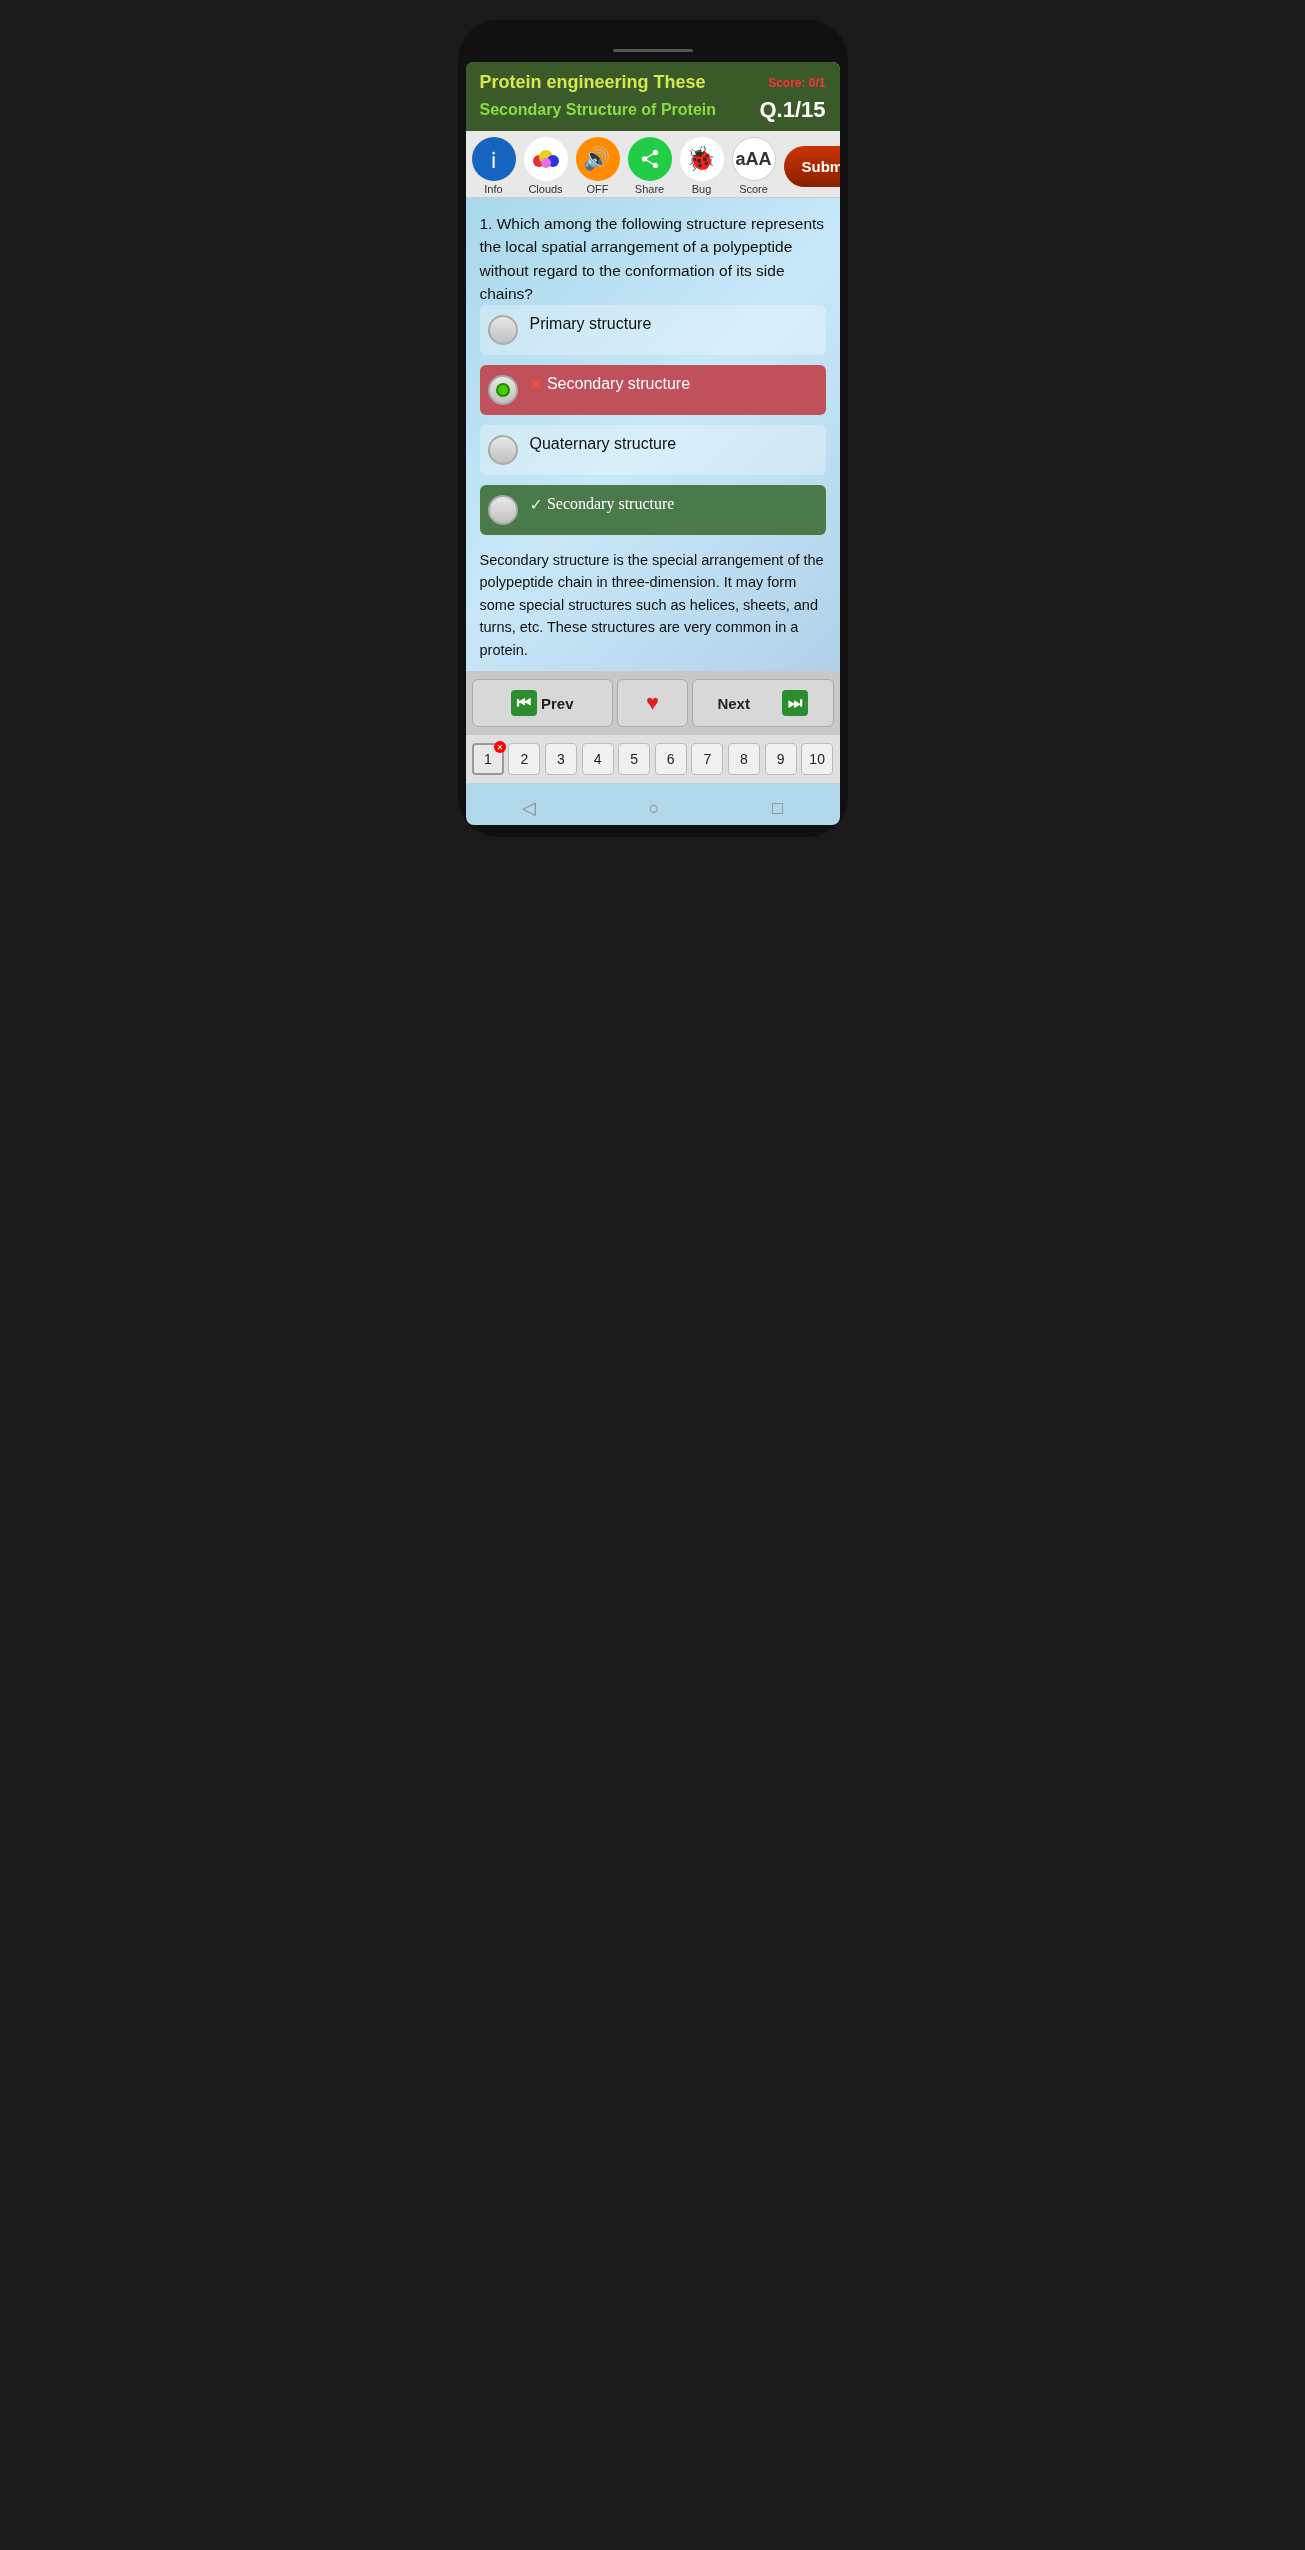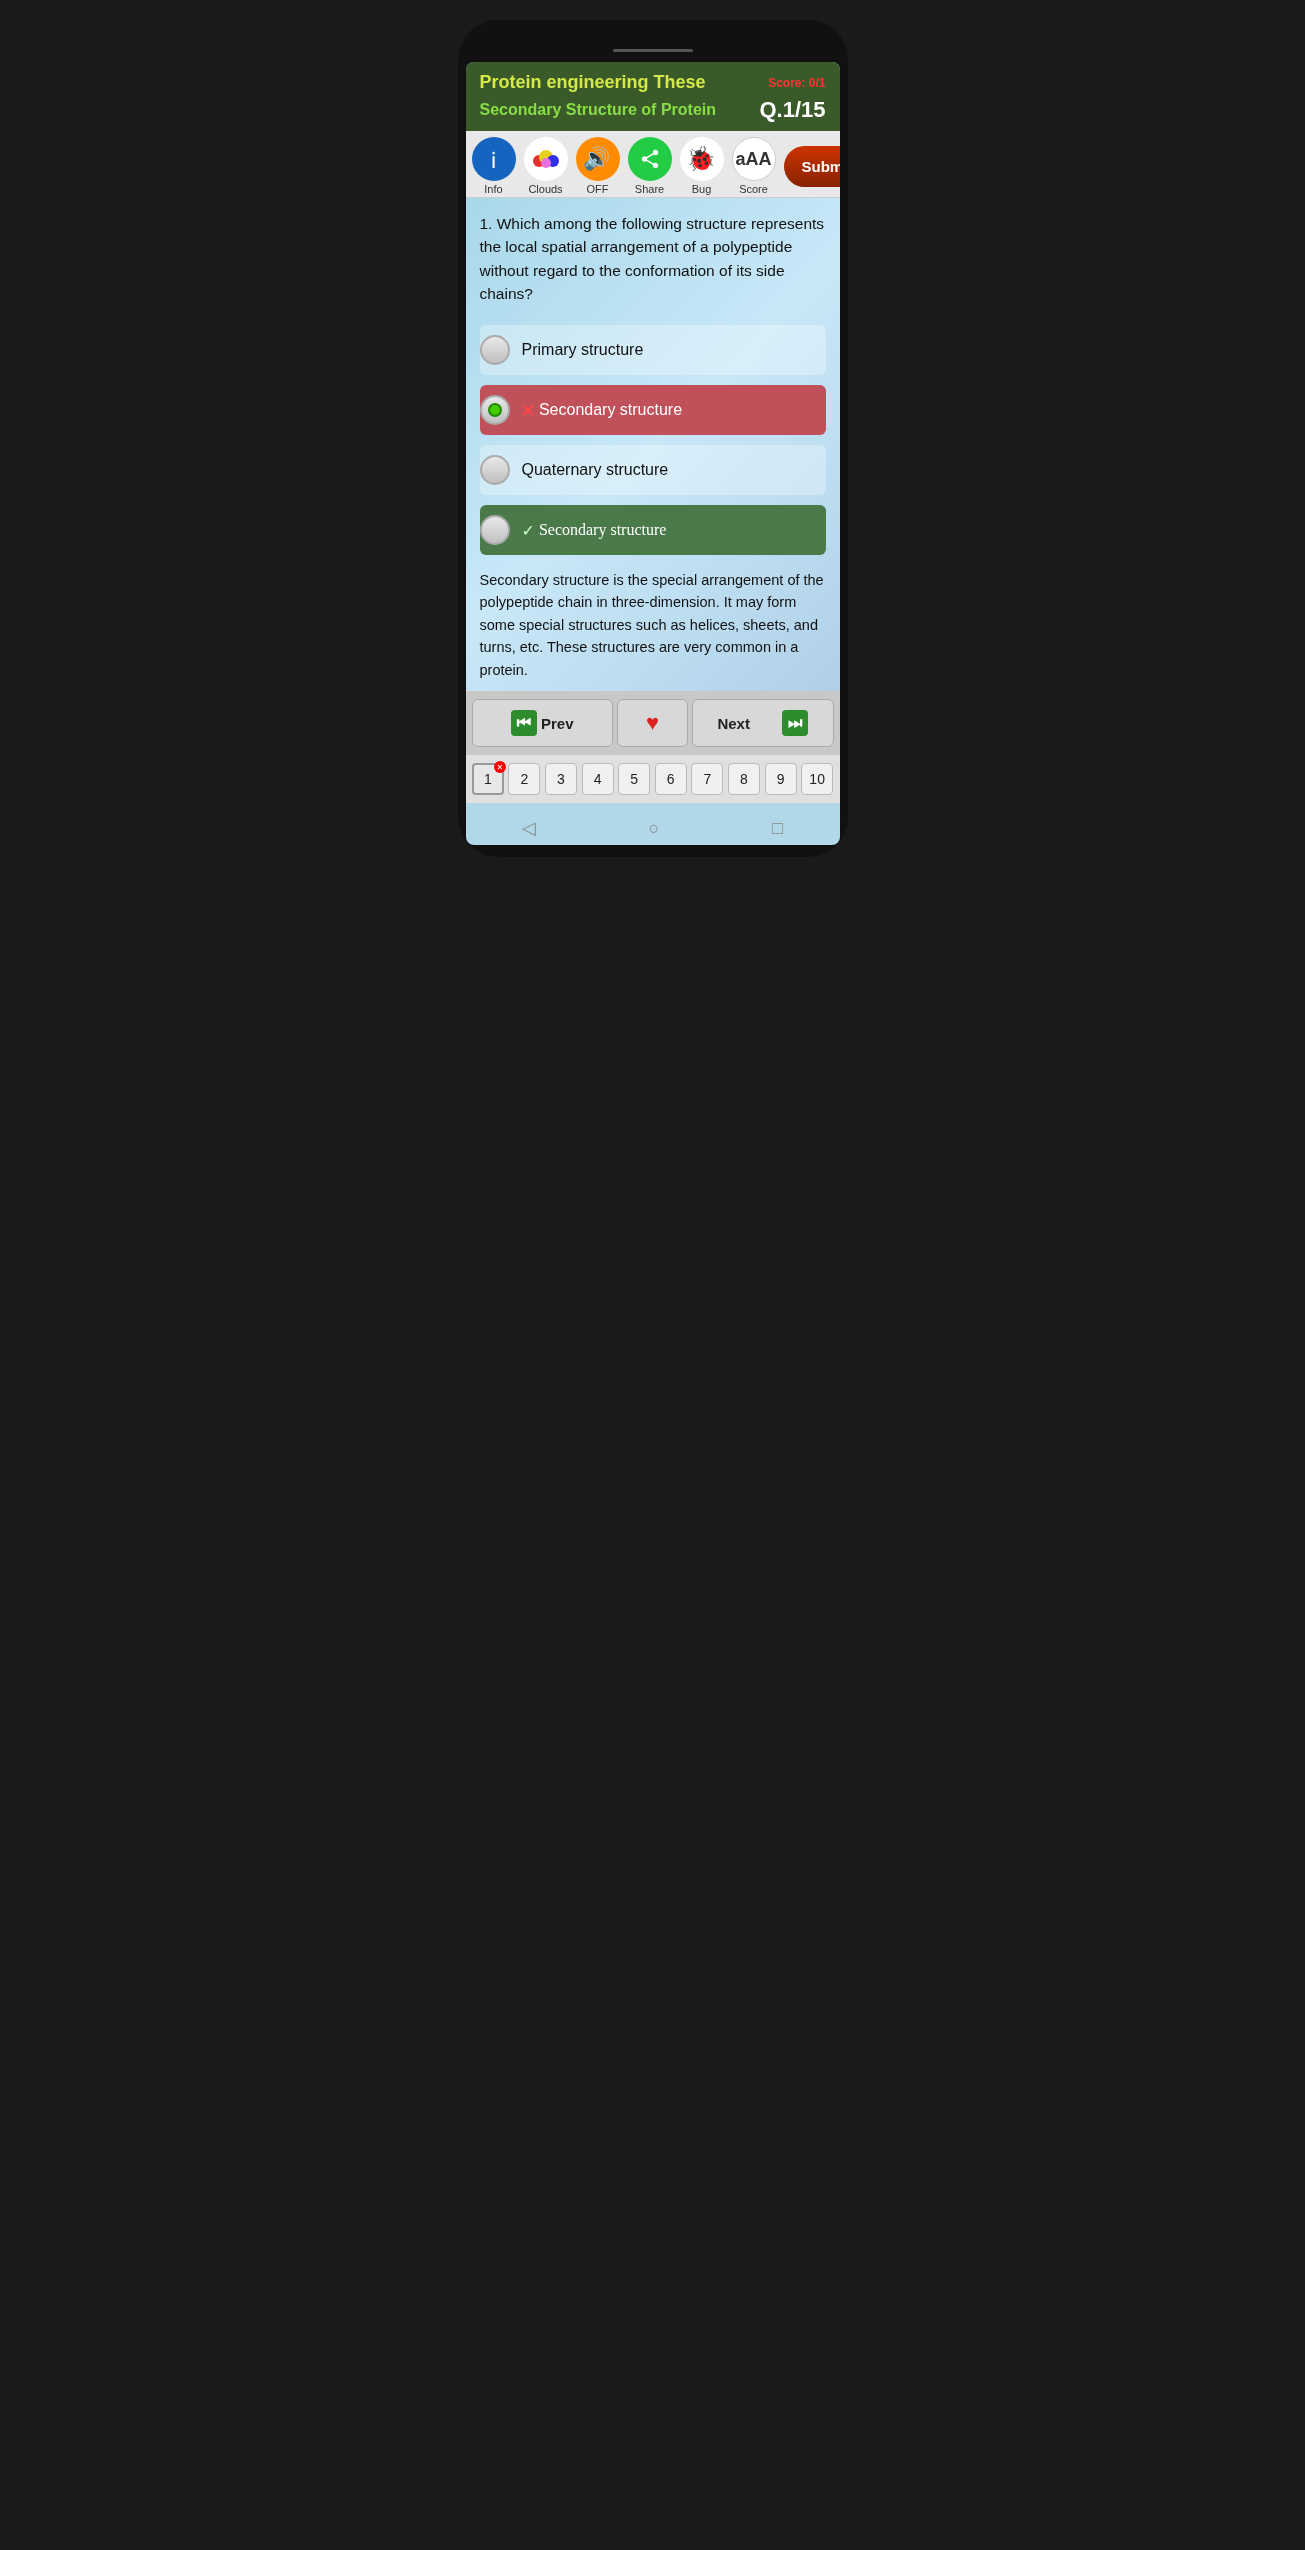--- a/index.html
+++ b/index.html
@@ -119,26 +119,25 @@
     }
     .content-area {
       background: linear-gradient(135deg, #a8d8ea 0%, #c8e8f8 50%, #b0d0e8 100%);
       padding: 14px 14px 10px;
       min-height: 400px;
     }
     .question-text {
       font-size: 15.5px;
       color: #111;
       line-height: 1.5;
-      margin-bottom: 20px;
+      margin-bottom: 0;
     }
     .answer-option {
       display: flex;
-      align-items: center;
-      padding: 10px 0;
+      padding: 10px 8px;
       margin-bottom: 10px;
       border-radius: 6px;
       cursor: pointer;
     }
     .answer-default {
       background: rgba(255,255,255,0.3);
     }
     .answer-wrong {
       background: #c0505a;
     }

